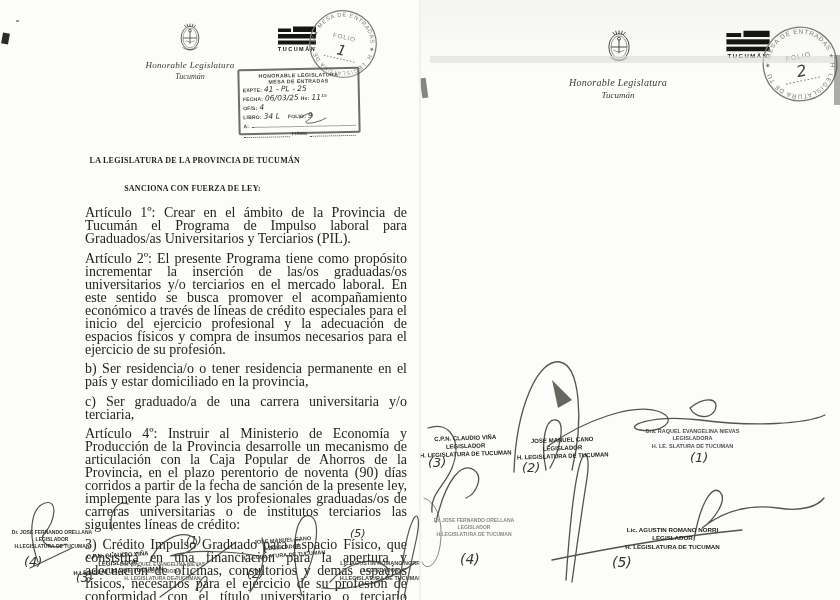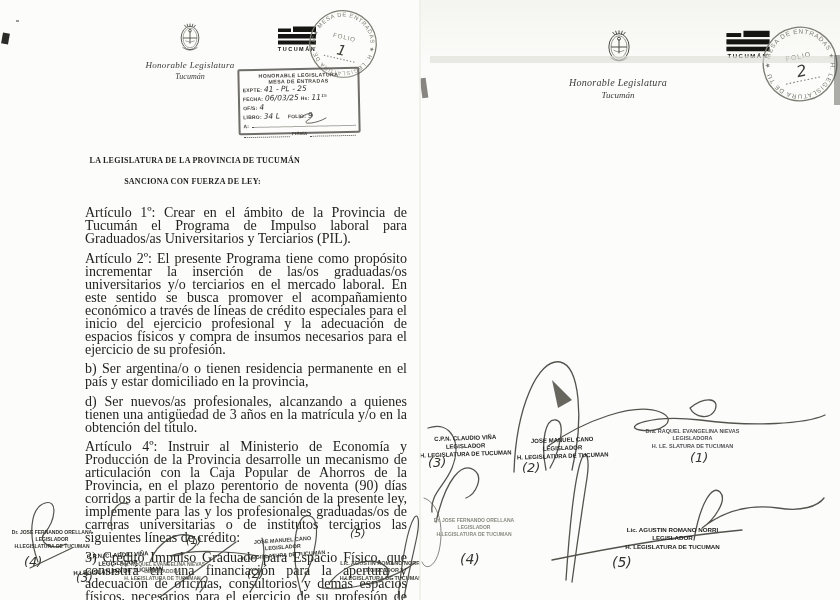--- a/index.html
+++ b/index.html
@@ -34,21 +34,21 @@
   .entry-stamp .ecenter{text-align:center;font-size:5.2px;font-weight:bold;letter-spacing:.4px;line-height:1.2;}
   .hw{font-family:"DejaVu Sans",sans-serif;font-style:italic;font-size:7.5px;color:#2f2f2c;}
   .dotline{flex:1;border-bottom:1px dotted #55534c;height:6px;}
   .firma-row{display:flex;align-items:center;gap:2px;margin-top:2px;}
   .firma-row .elabel{font-size:4.5px;}
 
   
   .title-block{position:absolute;left:85px;top:156px;width:215px;text-align:center;
       font-weight:bold;color:#1f1f1c;}
   .title-block .t1{font-size:8px;letter-spacing:.25px;text-align:right;}
-  .title-block .t2{font-size:8px;letter-spacing:.25px;margin-top:12px;}
+  .title-block .t2{font-size:8px;letter-spacing:.25px;margin-top:19px;}
   .body-col{position:absolute;color:#23231f;text-align:justify;}
   #body1{left:85px;top:206px;width:322px;font-size:14px;line-height:13px;}
   #body1 p{margin:0 0 6.5px 0;}
 
   
   .sig-stamp{position:absolute;font-family:"Liberation Sans",sans-serif;text-align:center;
       line-height:1.35;white-space:nowrap;}
   .sig-stamp .sname{font-weight:bold;display:block;}
   .sig-stamp .srole{font-weight:bold;display:block;}
   .sig-stamp .sorg{font-weight:bold;display:block;}
@@ -146,22 +146,22 @@
     </div>
 
     <div class="title-block">
       <div class="t1">LA LEGISLATURA DE LA PROVINCIA DE TUCUMÁN</div>
       <div class="t2">SANCIONA CON FUERZA DE LEY:</div>
     </div>
 
     <div class="body-col" id="body1">
       <p>Artículo 1º: Crear en el ámbito de la Provincia de Tucumán el Programa de Impulso laboral para Graduados/as Universitarios y Terciarios (PIL).</p>
       <p>Artículo 2º: El presente Programa tiene como propósito incrementar la inserción de las/os graduadas/os universitarios y/o terciarios en el mercado laboral. En este sentido se busca promover el acompañamiento económico a través de líneas de crédito especiales para el inicio del ejercicio profesional y la adecuación de espacios físicos y compra de insumos necesarios para el ejercicio de su profesión.</p>
-      <p>b) Ser argentina/o o tienen residencia permanente en el país y estar domiciliado en la provincia,</p>
-      <p>d) Ser nuevos/as profesionales, alcanzando a quienes tienen una antigüedad de 3 años en la matrícula y/o en la obtención del título.</p>
+      <p>b) Ser residencia/o o tener residencia permanente en el país y estar domiciliado en la provincia,</p>
+      <p>c) Ser graduado/a de una carrera universitaria y/o terciaria,</p>
       <p>Artículo 4º: Instruir al Ministerio de Economía y Producción de la Provincia desarrolle un mecanismo de articulación con la Caja Popular de Ahorros de la Provincia, en el plazo perentorio de noventa (90) días corridos a partir de la fecha de sanción de la presente ley, implemente para las y los profesionales graduadas/os de carreras universitarias o de institutos terciarios las siguientes líneas de crédito:</p>
       <p>3) Crédito Impulso Graduado para Espacio Físico, que consistirá en una financiación para la apertura y adecuación de oficinas, consultorios y demás espacios físicos, necesarios para el ejercicio de su profesión de conformidad con el título universitario o terciario obtenido.</p>
     </div>
 
     <svg class="scribbles" width="420" height="600" viewBox="0 0 420 600">
       <g fill="none" stroke="#37352f" stroke-width="1.2" stroke-linecap="round" opacity="0.85">
         <path d="M38,562 C28,535 30,508 45,503 C58,499 56,520 44,534 C38,541 50,552 66,544"></path>
         <path d="M30,568 L72,548"></path>
         <path d="M112,530 C108,512 118,500 128,504"></path>
         <path d="M150,562 C158,540 180,530 193,537 C204,543 188,556 170,556 C190,549 232,551 258,556"></path>

